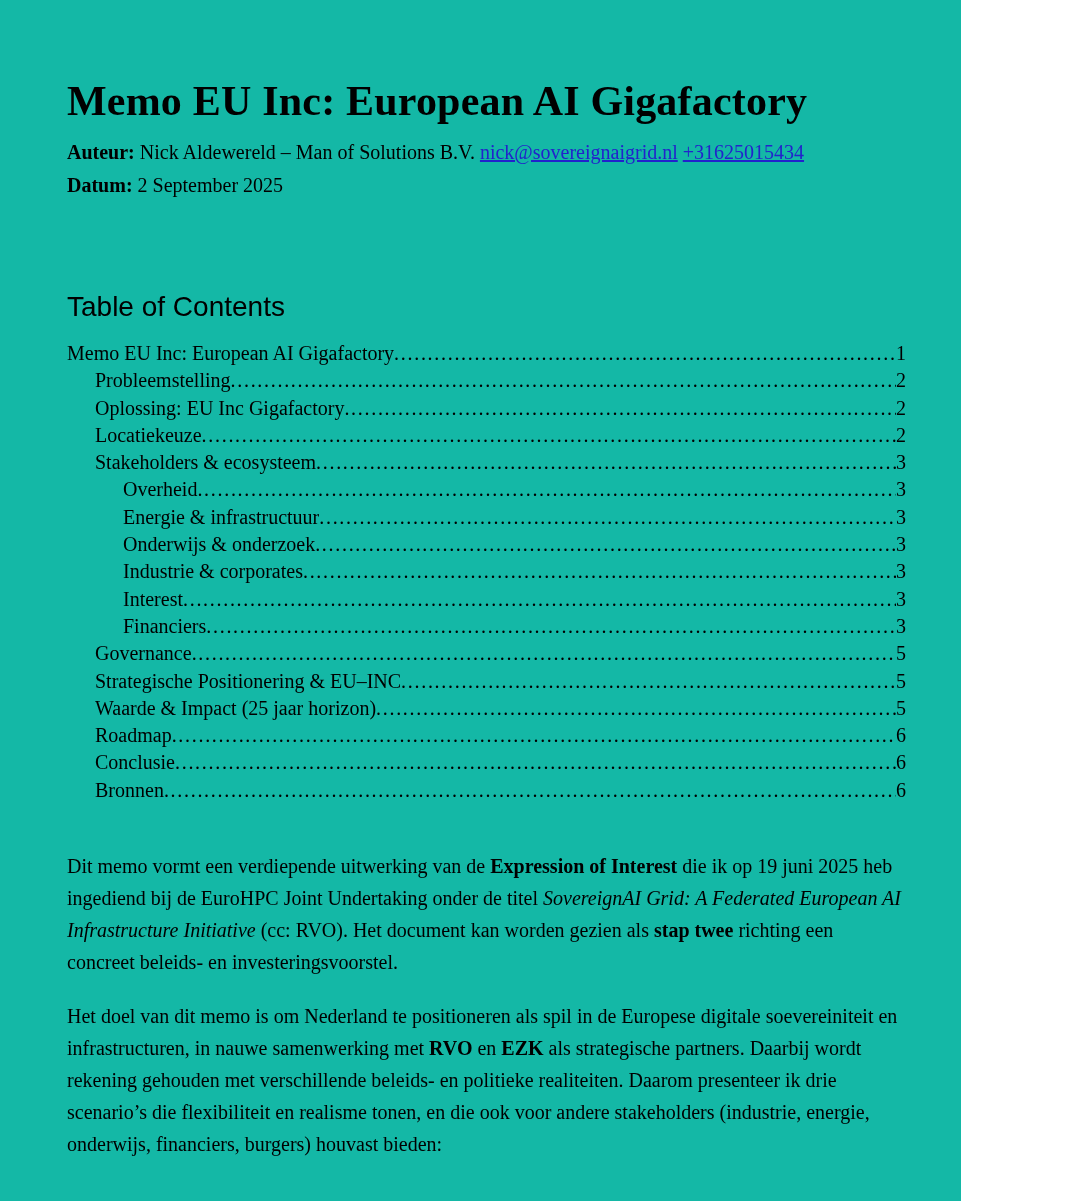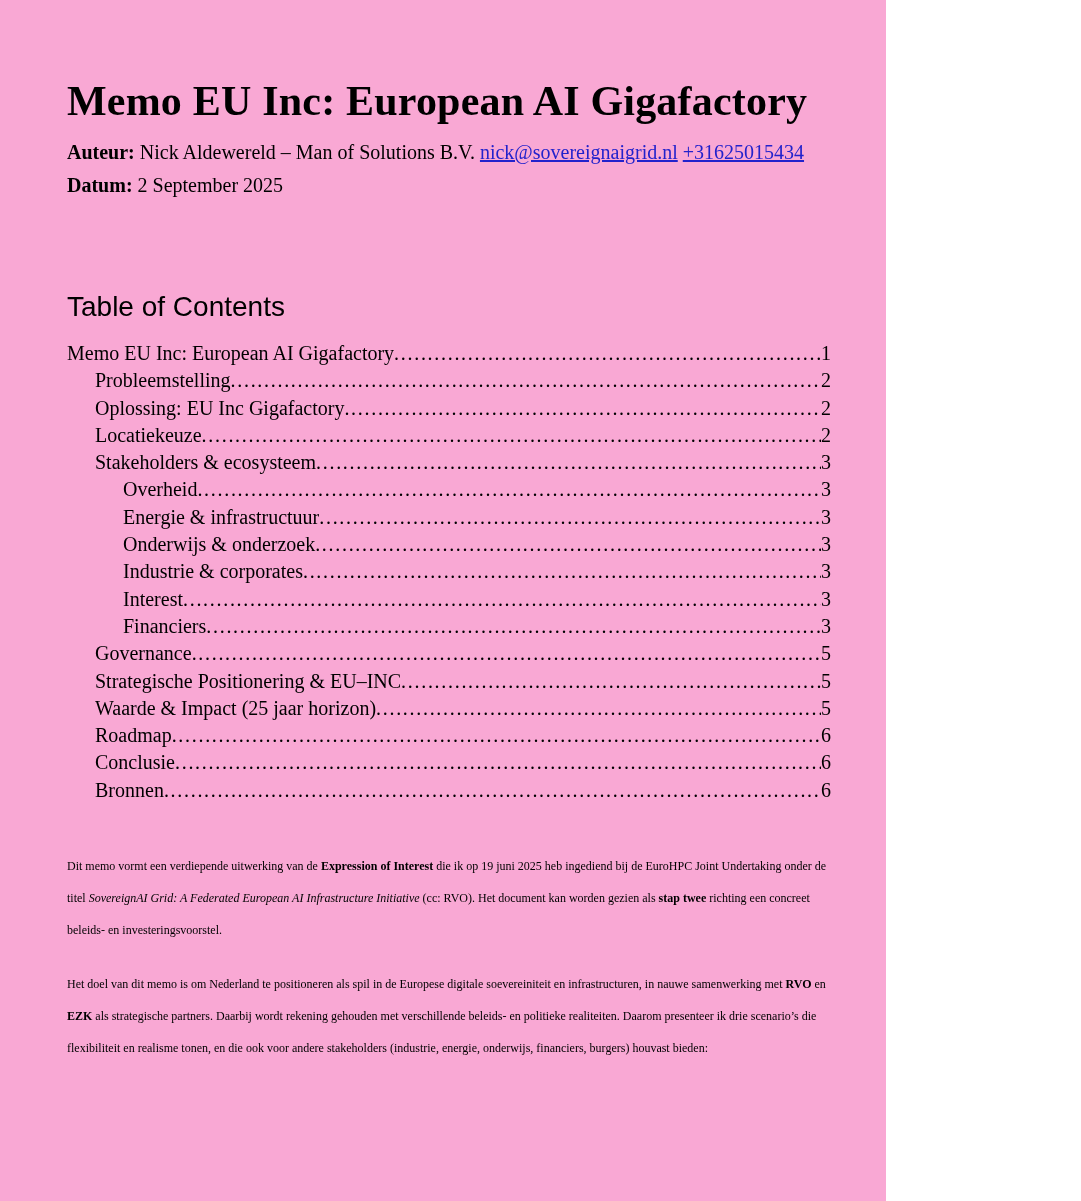--- a/index.html
+++ b/index.html
@@ -1,23 +1,23 @@
 <!DOCTYPE html>
 <html style="--link: #2222CC;"><head>
 <meta charset="utf-8">
 <style>
   :root { --link: #2222CC; }
   * { box-sizing: border-box; }
   html, body { margin: 0; padding: 0; background: #ffffff; }
   .page {
     position: relative;
-    width: 886px;
+    width: 961px;
     height: 1201px;
     overflow: hidden;
-    background: #f9a8d4;
+    background: #14b8a6;
     color: #000000;
     font-family: "Liberation Serif", "DejaVu Serif", serif;
     padding: 76px 55px 0 67px;
   }
   h1.doc-title {
     font-family: "Liberation Serif", "DejaVu Serif", serif;
     font-size: 42px;
     font-weight: bold;
     line-height: 50px;
     margin: 0 0 10px 0;
@@ -59,21 +59,21 @@
     white-space: nowrap;
     letter-spacing: 1.7px;
     min-width: 0;
   }
   .toc-dots::after {
     content: "........................................................................................................................................................................................................";
   }
   .toc-page { white-space: nowrap; }
   .body-text { margin-top: 46px; }
   p.body-par {
-    font-size: 12px;
+    font-size: 20px;
     line-height: 32px;
     margin: 0 0 22px 0;
   }
   p.body-par .seg-b { font-weight: bold; }
   p.body-par .seg-i { font-style: italic; }
 </style>
 </head>
 <body>
 
 <div class="page">

